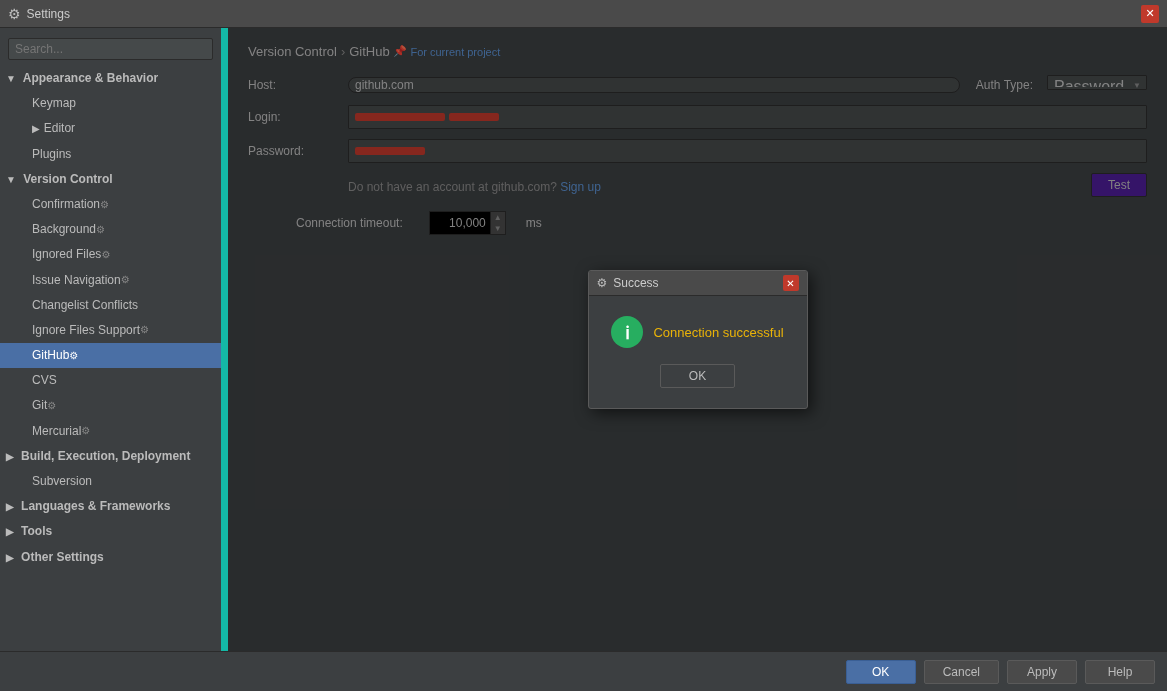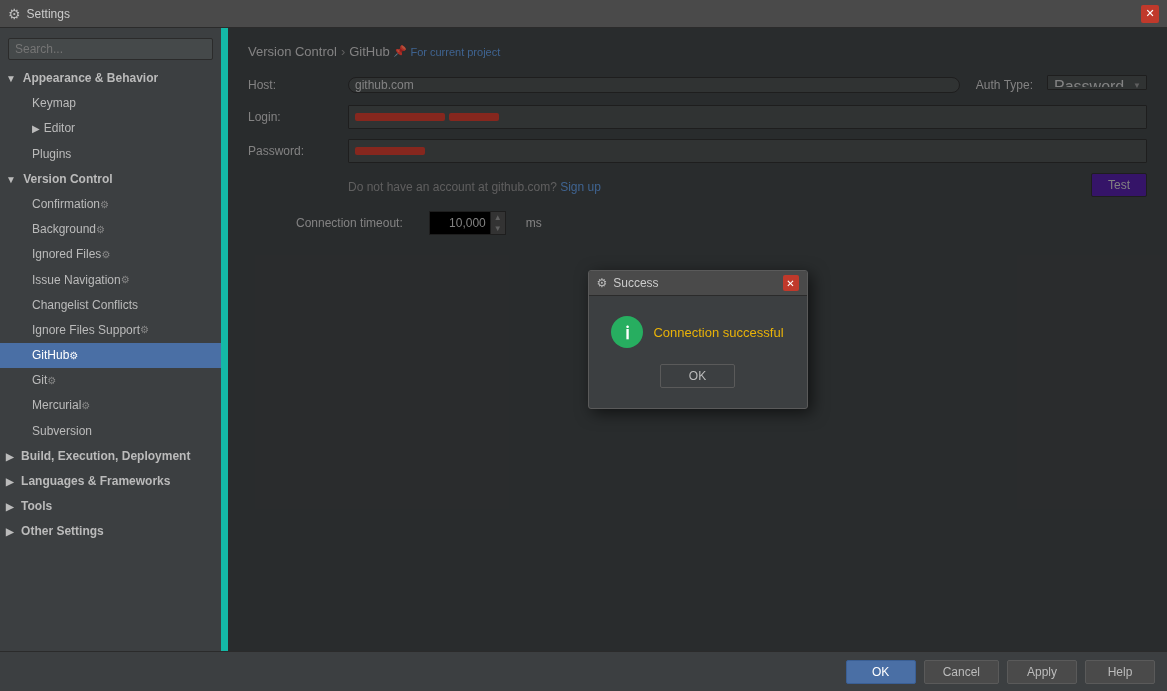--- a/index.html
+++ b/index.html
@@ -473,37 +473,40 @@
     </div>
     <div class="sidebar-item sub">
       <span>Ignore Files Support</span>
       <span class="sidebar-icon-right">⚙</span>
     </div>
     <div class="sidebar-item sub active">
       <span>GitHub</span>
       <span class="sidebar-icon-right" style="color:white;">⚙</span>
     </div>
     <div class="sidebar-item sub">
+      <span>CVS</span>
+    </div>
+    <div class="sidebar-item sub">
       <span>Git</span>
       <span class="sidebar-icon-right">⚙</span>
     </div>
     <div class="sidebar-item sub">
       <span>Mercurial</span>
       <span class="sidebar-icon-right">⚙</span>
     </div>
-    <div class="sidebar-item sub">
-      <span>Subversion</span>
-    </div>
-
-    
     <div class="sidebar-item category">
       <span>
         <span class="chevron">▶</span>
         <span>Build, Execution, Deployment</span>
       </span>
+    </div>
+
+    
+    <div class="sidebar-item sub">
+      <span>Subversion</span>
     </div>
     
     <div class="sidebar-item category">
       <span>
         <span class="chevron">▶</span>
         <span>Languages &amp; Frameworks</span>
       </span>
     </div>
     
     <div class="sidebar-item category">

